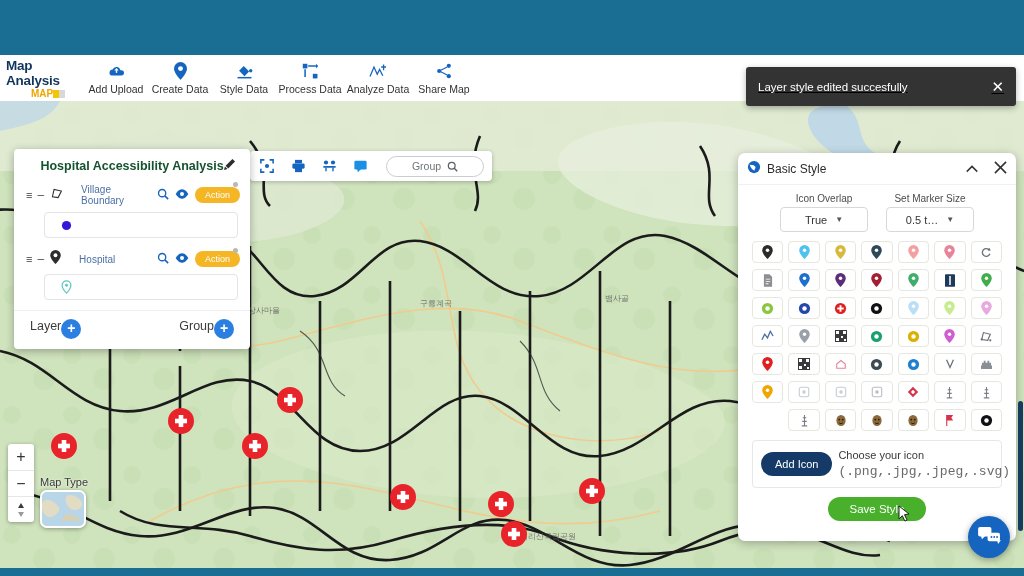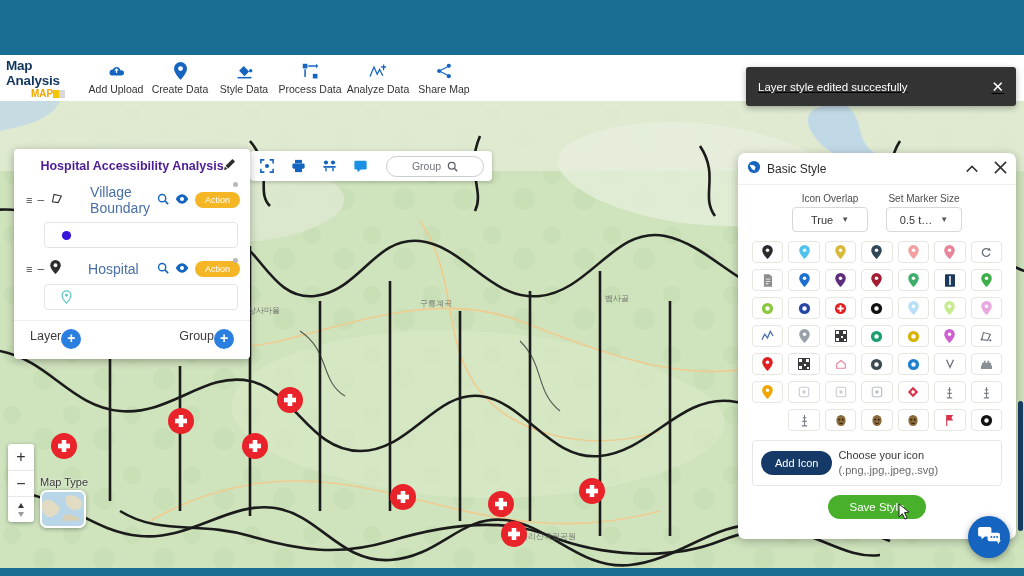--- a/index.html
+++ b/index.html
@@ -50,26 +50,26 @@
     display:flex; align-items:center; justify-content:center; gap:6px;
     font-size:10.5px; color:#6f7479; margin-left:4px; cursor:text;
   }
   
   #layerpanel {
     position:absolute; left:14px; top:48px; width:236px;
     background:#fff; border-radius:4px; box-shadow:0 2px 9px rgba(0,0,0,.3);
     z-index:30; padding-bottom:0;
   }
   .lp-title { display:flex; align-items:center; justify-content:center; position:relative;
-    font-size:12.5px; font-weight:bold; color:#4c1d95; padding:10px 0 9px; }
+    font-size:12.5px; font-weight:bold; color:#14532d; padding:10px 0 9px; }
   .lp-pencil { position:absolute; right:14px; top:9px; cursor:pointer; }
   .lp-row { display:flex; align-items:center; padding:2px 10px 0 12px; gap:6px; position:relative;}
   .drag { color:#3a3a3a; font-size:11px; letter-spacing:-1px;}
   .dash { color:#555; font-size:12px;}
-  .lyrname { font-size:14px; color:#4a6fa5; margin-left:21px; flex:1; }
+  .lyrname { font-size:10px; color:#4a6fa5; margin-left:12px; flex:1; }
   .rowico { cursor:pointer; }
   .actionbtn {
     background:#f5b625; color:#fff; font-size:9px; border-radius:9px;
     padding:3px 10px; cursor:pointer; font-weight:500;
   }
   .dot-gray { position:absolute; right:12px; top:0px; width:5px; height:5px; border-radius:50%; background:#b8b8b8;}
   .swatchbox {
     margin:6px 12px 10px 30px; height:26px; border:1px solid #e2e4e8; border-radius:4px;
     display:flex; align-items:center; padding-left:16px;
   }
@@ -85,41 +85,41 @@
     background:#fff; border-radius:7px; box-shadow:0 2px 10px rgba(0,0,0,.28);
     z-index:30;
   }
   .sp-head { display:flex; align-items:center; padding:7px 9px 6px; gap:6px; border-bottom:1px solid #f0f0f0;}
   .sp-title { font-size:12px; color:#2c2c2c; flex:1; }
   .sp-hico { cursor:pointer; color:#333; }
   .sp-body { padding:8px 10px 10px; }
   .sel-row { display:flex; gap:18px; justify-content:center; margin-bottom:9px; }
   .sel-grp { display:flex; flex-direction:column; align-items:center; }
   .sel-lb { font-size:10px; color:#4c4c4c; margin-bottom:3px;}
-  .sel-ctl { width:76px; height:25px; border:1px solid #d5d8dd; border-radius:4px;
+  .sel-ctl { width:88px; height:25px; border:1px solid #d5d8dd; border-radius:4px;
      display:flex; align-items:center; justify-content:center; gap:8px;
      font-size:11px; color:#333; cursor:pointer; }
   .sel-ctl .car { font-size:8px; color:#555; }
   .icongrid { display:grid; grid-template-columns:repeat(7,1fr); gap:6px 5px; padding:0 4px;}
   .icell {
     height:22px; border:1px solid #e6e7de; border-radius:4px; background:#fff;
     display:flex; align-items:center; justify-content:center; cursor:pointer;
   }
   .icell.hide { border:none; }
   .pin { display:block; }
   .choose-wrap {
     margin:9px 4px 0; border:1px solid #e6e7ea; border-radius:4px;
     display:flex; align-items:center; padding:7px 8px; gap:6px;
   }
   .addicon {
     background:#153a67; color:#fff; font-size:11px; border-radius:13px;
     padding:6px 14px; cursor:pointer; white-space:nowrap;
   }
   .choose-txt { font-size:11px; color:#3a3a3a; line-height:1.35; }
-  .choose-txt .sub { font-size:11px; color:#6a6a6a; }
+  .choose-txt .sub { font-size:13px; color:#6a6a6a;font-family:Liberation Mono, monospace; }
   .savewrap { display:flex; justify-content:center; padding:9px 0 10px; position:relative;}
   .savebtn { background:#49b02c; color:#fff; font-size:11.5px; font-weight:500;
     border-radius:14px; padding:6px 22px; cursor:pointer;}
   .cursor-arrow { position:absolute; left:150px; top:17px; pointer-events:none;}
   
   #sp-scroll { position:absolute; right:1px; top:300px; width:5px; height:130px;
      background:#173a5e; border-radius:3px; z-index:31; cursor:pointer;}
   
   #toast {
     position:absolute; right:8px; top:12px; width:270px; height:39px;

